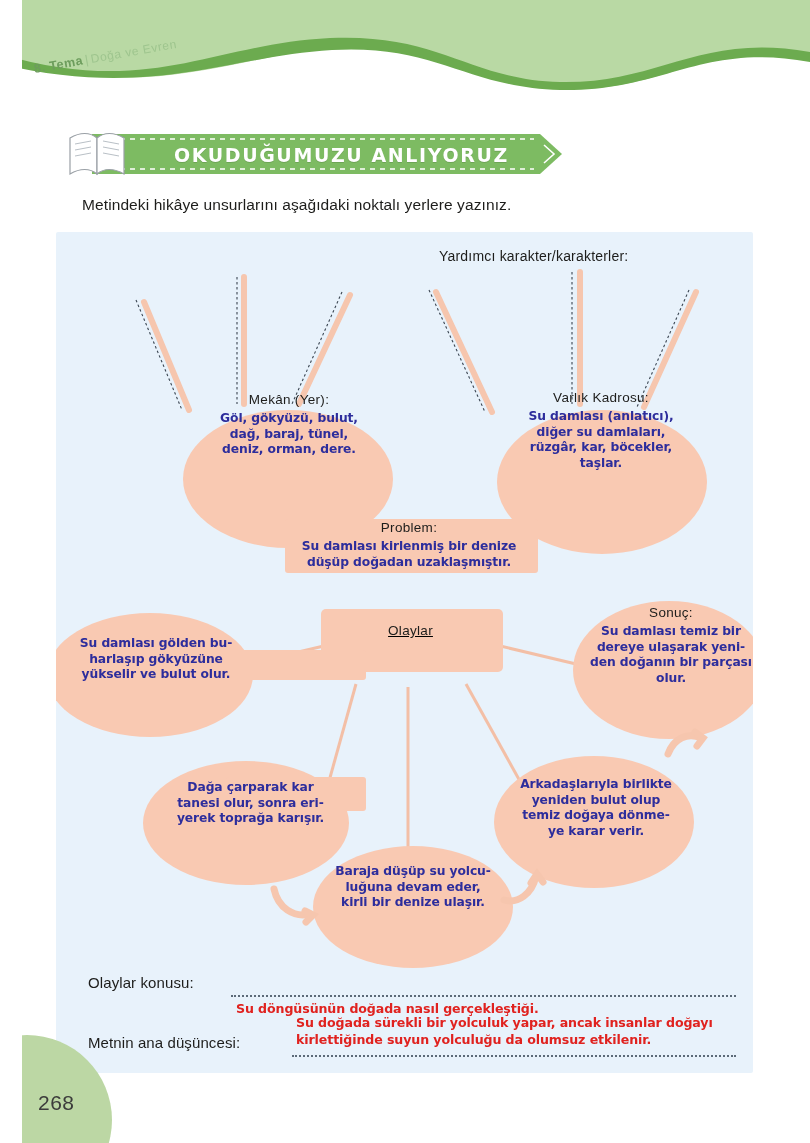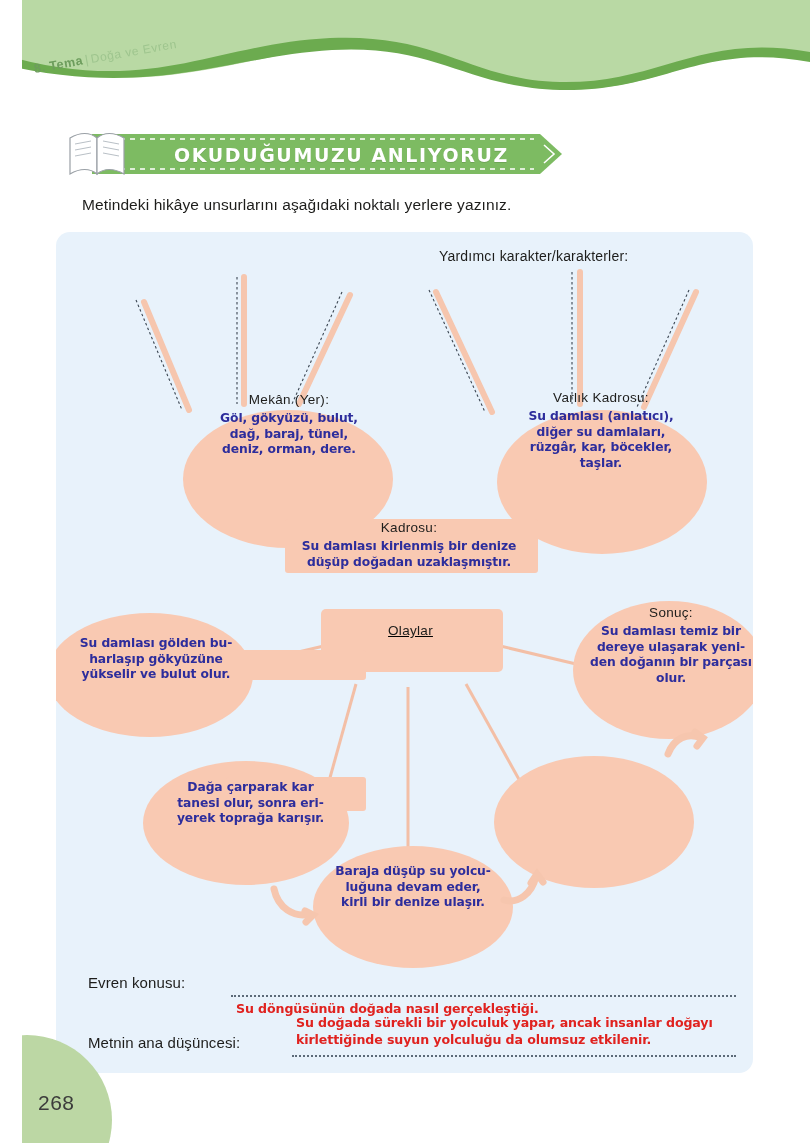--- a/index.html
+++ b/index.html
@@ -40,21 +40,21 @@
 
   
   .instruction{
     position:absolute;left:82px;top:196px;width:660px;
     font-size:15.5px;color:#1d1d1b;letter-spacing:.1px;
   }
 
   
   .panel{
     position:absolute;left:56px;top:232px;width:697px;height:841px;
-    background:#e8f2fb;border-radius:14px;overflow:hidden;
+    background:#e8f2fb;border-radius:2px;overflow:hidden;
   }
   .panel-svg{position:absolute;left:0;top:0;width:697px;height:841px;}
 
   
   .node{position:absolute;text-align:center;z-index:5;}
   .node .hdr{
     font-size:13.5px;color:#1d1d1b;letter-spacing:.3px;margin-bottom:4px;
     font-family:"Liberation Sans", sans-serif;
   }
   .node .hand{
@@ -199,21 +199,21 @@
     <div class="hdr">Mekân  (Yer):</div>
     <div class="hand">Göl, gökyüzü, bulut,<br>dağ, baraj, tünel,<br>deniz, orman, dere.</div>
   </div>
 
   <div class="node" id="n-varlik">
     <div class="hdr">Varlık Kadrosu:</div>
     <div class="hand">Su damlası (anlatıcı),<br>diğer su damlaları,<br>rüzgâr, kar, böcekler,<br>taşlar.</div>
   </div>
 
   <div class="node" id="n-problem">
-    <div class="hdr">Kadrosu:</div>
+    <div class="hdr">Problem:</div>
     <div class="hand">Su damlası kirlenmiş bir denize<br>düşüp doğadan uzaklaşmıştır.</div>
   </div>
 
   <div class="node" id="n-olaylar">
     <div class="plain">Olaylar</div>
   </div>
 
   <div class="node" id="n-sonuc">
     <div class="hdr">Sonuç:</div>
     <div class="hand">Su damlası temiz bir<br>dereye ulaşarak yeni-<br>den doğanın bir parçası<br>olur.</div>
@@ -221,23 +221,26 @@
 
   <div class="node" id="n-ev2">
     <div class="hand">Dağa çarparak kar<br>tanesi olur, sonra eri-<br>yerek toprağa karışır.</div>
   </div>
   <div class="node" id="n-ev1">
     <div class="hand">Su damlası gölden bu-<br>harlaşıp gökyüzüne<br>yükselir ve bulut olur.</div>
   </div>
   <div class="node" id="n-ev3">
     <div class="hand">Baraja düşüp su yolcu-<br>luğuna devam eder,<br>kirli bir denize ulaşır.</div>
   </div>
+  <div class="node" id="n-ev4">
+    <div class="hand">Arkadaşlarıyla birlikte<br>yeniden bulut olup<br>temiz doğaya dönme-<br>ye karar verir.</div>
+  </div>
 
   <div class="ans-row" style="left:0;top:0;">
-    <div class="ans-label" style="left:32px;top:742px;">Evren konusu:</div>
+    <div class="ans-label" style="left:32px;top:742px;">Olaylar konusu:</div>
     <div class="ans-dots" style="left:175px;top:762px;width:505px;"></div>
     <div class="ans-val" style="left:180px;top:740px;width:500px;margin-top:28px;">Su döngüsünün doğada nasıl gerçekleştiği.</div>
   </div>
 
   <div class="ans-row" style="left:0;top:0;">
     <div class="ans-label" style="left:32px;top:802px;">Metnin ana düşüncesi:</div>
     <div class="ans-dots" style="left:236px;top:822px;width:444px;"></div>
     <div class="ans-val" style="left:240px;top:782px;width:450px;">Su doğada sürekli bir yolculuk yapar, ancak insanlar doğayı<br>kirlettiğinde suyun yolculuğu da olumsuz etkilenir.</div>
   </div>
 

